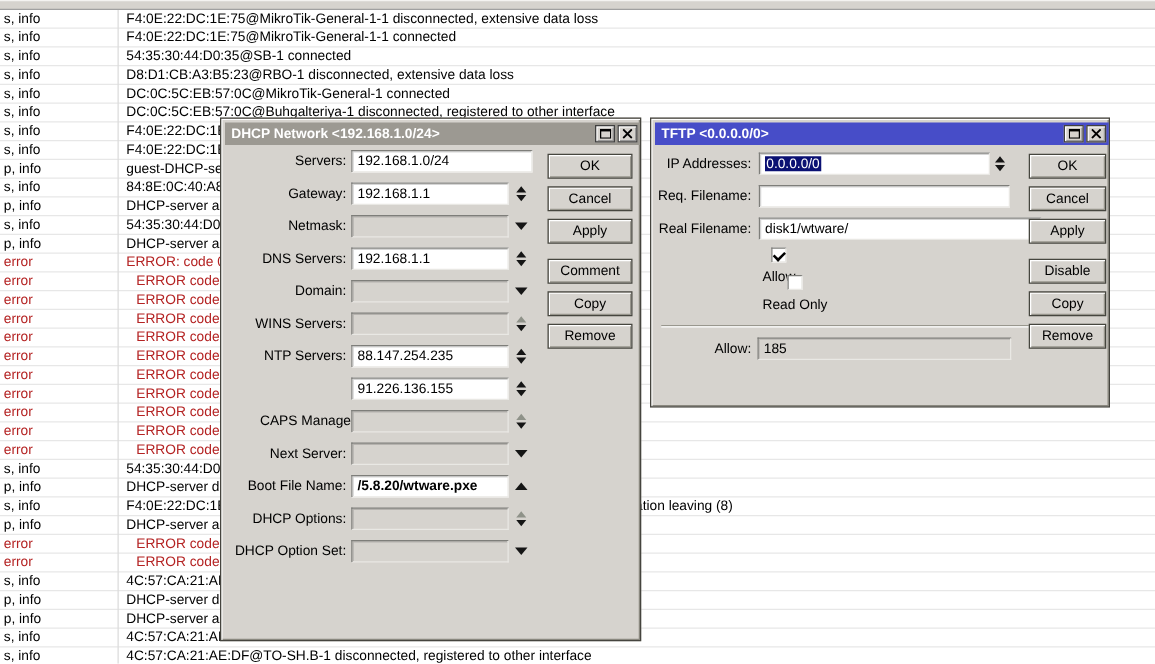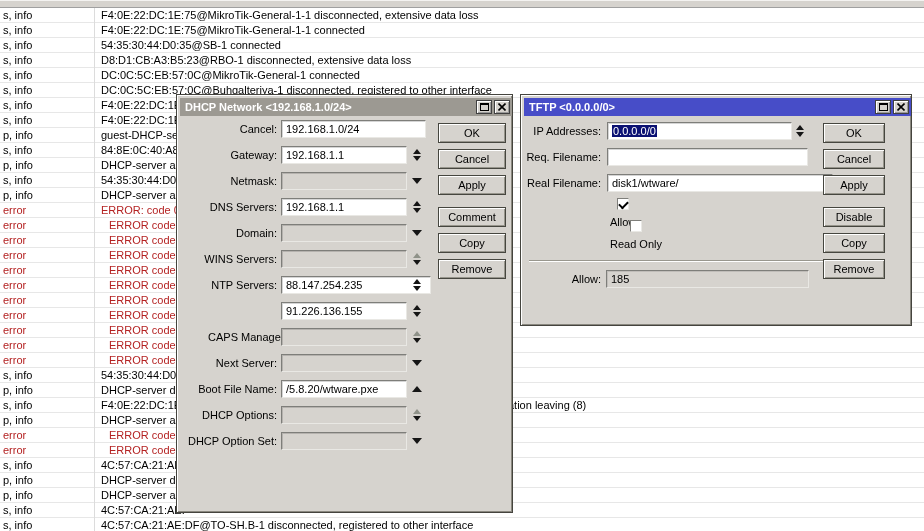--- a/index.html
+++ b/index.html
@@ -17,21 +17,21 @@
       align-items:center;font-size:11px;color:#000;white-space:nowrap;}
   .cell-topics{width:95px;padding-left:3px;box-sizing:border-box;overflow:hidden;flex:none;}
   .cell-message{padding-left:6px;overflow:hidden;}
   .cell-message.indent{padding-left:14px;}
   .log-row.error{color:var(--err);}
   .log-fragment{position:absolute;left:508px;top:390px;height:15px;line-height:15px;font-size:11px;color:#000;}
   
   .dialog{position:absolute;background:var(--face);border:1px solid #45443e;
       box-shadow:inset 1px 1px 0 #ffffff, inset -1px -1px 0 #8a887f;}
   #dhcp-dialog{left:176px;top:94px;width:335px;height:417px;z-index:10;}
-  #tftp-dialog{left:520px;top:94px;width:366px;height:230px;z-index:20;padding-left:24px;}
+  #tftp-dialog{left:520px;top:94px;width:366px;height:230px;z-index:20;}
   .titlebar{position:absolute;left:3px;right:0;top:3px;height:18px;display:flex;align-items:center;
       padding:0 2px 0 5px;box-sizing:border-box;}
   #dhcp-dialog .titlebar{background:var(--tb-inactive);}
   #tftp-dialog .titlebar{background:var(--tb-active);}
   .tb-title{color:#fff;font-size:11px;font-weight:bold;flex:1;white-space:nowrap;overflow:hidden;}
   .tb-btn{width:16px;height:14px;background:var(--face);border:1px solid #404040;
       box-shadow:inset 1px 1px 0 #fff, inset -1px -1px 0 #9a9a9a;margin-left:2px;display:flex;
       align-items:center;justify-content:center;flex:none;box-sizing:border-box;}
   .dlg-body{position:absolute;left:0;top:21px;right:0;bottom:0;}
   .field-label{position:absolute;height:18px;line-height:18px;font-size:11px;text-align:right;color:#000;white-space:nowrap;}
@@ -228,21 +228,21 @@
         <line x1="0" y1="1" x2="9" y2="1" stroke="#000" stroke-width="2"></line>
       </svg>
     </span>
     <span class="tb-btn">
       <svg width="8" height="8" viewBox="0 0 8 8">
         <path d="M0.5 0.5 L7.5 7.5 M7.5 0.5 L0.5 7.5" stroke="#000" stroke-width="1.6"></path>
       </svg>
     </span>
   </div>
   <div class="dlg-body">
-      <div class="field-label" style="left: 4px; top: 4px; width: 96px;">Cancel:</div>
+      <div class="field-label" style="left: 4px; top: 4px; width: 96px;">Servers:</div>
       <div class="field-input" style="left: 104px; top: 4px; width: 145px;"><span>192.168.1.0/24</span></div>
       <div class="field-label" style="left: 4px; top: 30px; width: 96px;">Gateway:</div>
       <div class="field-input" style="left: 104px; top: 30px; width: 126px;"><span>192.168.1.1</span></div>
       <div class="widget" style="left: 233px; top: 30px;">
         <div class="arr u"></div>
         <div class="arr d"></div>
       </div>
       <div class="field-label" style="left: 4px; top: 56px; width: 96px;">Netmask:</div>
       <div class="field-input disabled" style="left: 104px; top: 56px; width: 126px;"></div>
       <div class="widget" style="left: 233px; top: 56px;">
@@ -259,21 +259,21 @@
       <div class="widget" style="left: 233px; top: 108px;">
         <div class="arr bigd"></div>
       </div>
       <div class="field-label" style="left: 4px; top: 134px; width: 96px;">WINS Servers:</div>
       <div class="field-input disabled" style="left: 104px; top: 134px; width: 126px;"></div>
       <div class="widget" style="left: 233px; top: 134px;">
         <div class="arr u dim"></div>
         <div class="arr d"></div>
       </div>
       <div class="field-label" style="left: 4px; top: 160px; width: 96px;">NTP Servers:</div>
-      <div class="field-input" style="left: 104px; top: 160px; width: 150px;"><span>88.147.254.235</span></div>
+      <div class="field-input" style="left: 104px; top: 160px; width: 126px;"><span>88.147.254.235</span></div>
       <div class="widget" style="left: 233px; top: 160px;">
         <div class="arr u"></div>
         <div class="arr d"></div>
       </div>
       <div class="field-input" style="left: 104px; top: 186px; width: 126px;"><span>91.226.136.155</span></div>
       <div class="widget" style="left: 233px; top: 186px;">
         <div class="arr u"></div>
         <div class="arr d"></div>
       </div>
       <div class="field-label" style="left: 20px; top: 212px; width: 96px;">CAPS Managers:</div>
@@ -281,21 +281,21 @@
       <div class="widget" style="left: 233px; top: 212px;">
         <div class="arr u dim"></div>
         <div class="arr d"></div>
       </div>
       <div class="field-label" style="left: 4px; top: 238px; width: 96px;">Next Server:</div>
       <div class="field-input disabled" style="left: 104px; top: 238px; width: 126px;"></div>
       <div class="widget" style="left: 233px; top: 238px;">
         <div class="arr bigd"></div>
       </div>
       <div class="field-label" style="left: 4px; top: 264px; width: 96px;">Boot File Name:</div>
-      <div class="field-input" style="left: 104px; top: 264px; width: 126px;"><span>/5.8.20/wtware.pxe</span></div>
+      <div class="field-input" style="left: 104px; top: 264px; width: 126px; font-weight: bold;"><span>/5.8.20/wtware.pxe</span></div>
       <div class="widget" style="left: 233px; top: 264px;">
         <div class="arr bigu"></div>
       </div>
       <div class="field-label" style="left: 4px; top: 290px; width: 96px;">DHCP Options:</div>
       <div class="field-input disabled" style="left: 104px; top: 290px; width: 126px;"></div>
       <div class="widget" style="left: 233px; top: 290px;">
         <div class="arr u dim"></div>
         <div class="arr d"></div>
       </div>
       <div class="field-label" style="left: 4px; top: 316px; width: 96px;">DHCP Option Set:</div>

